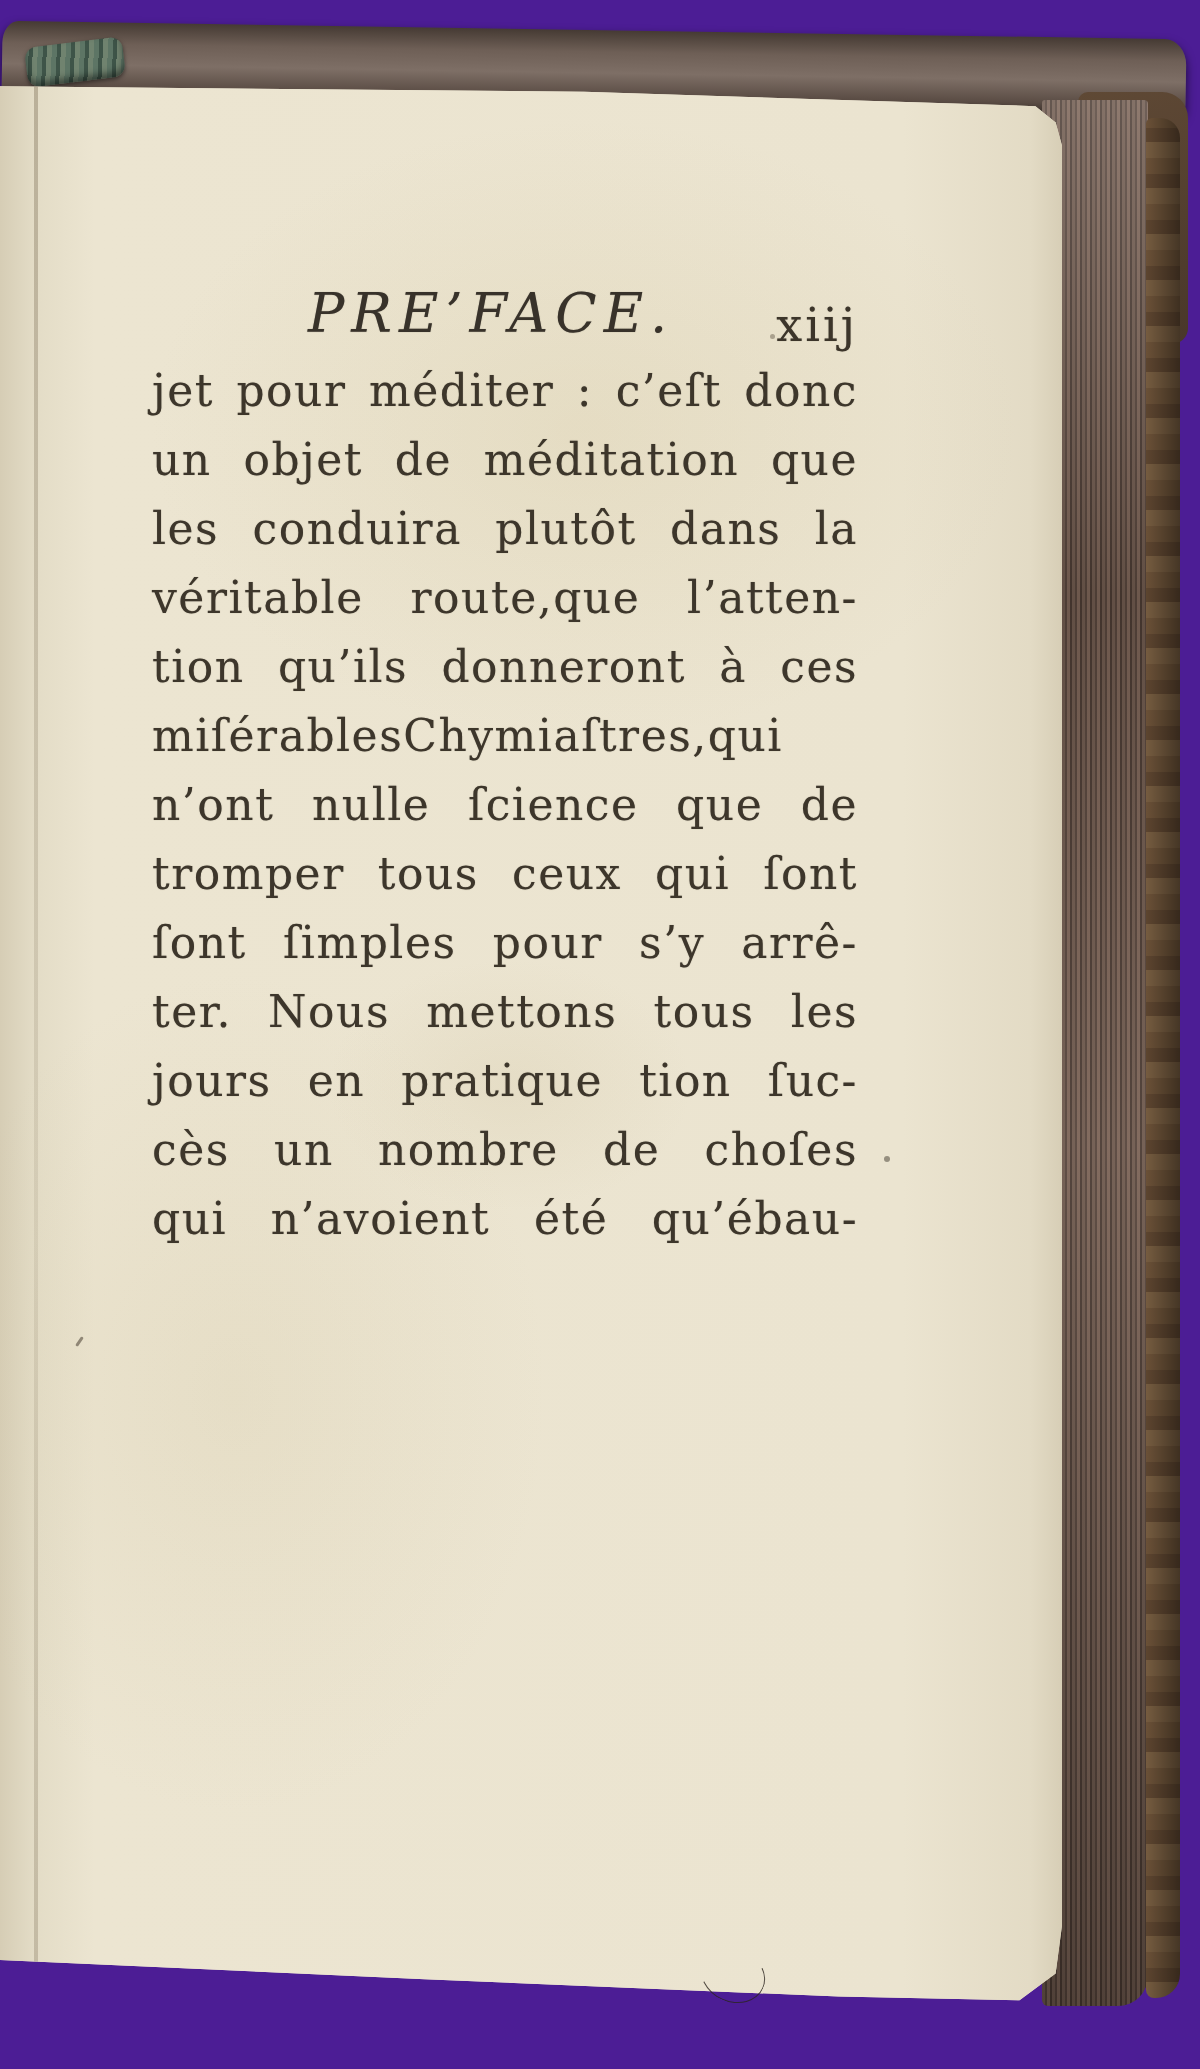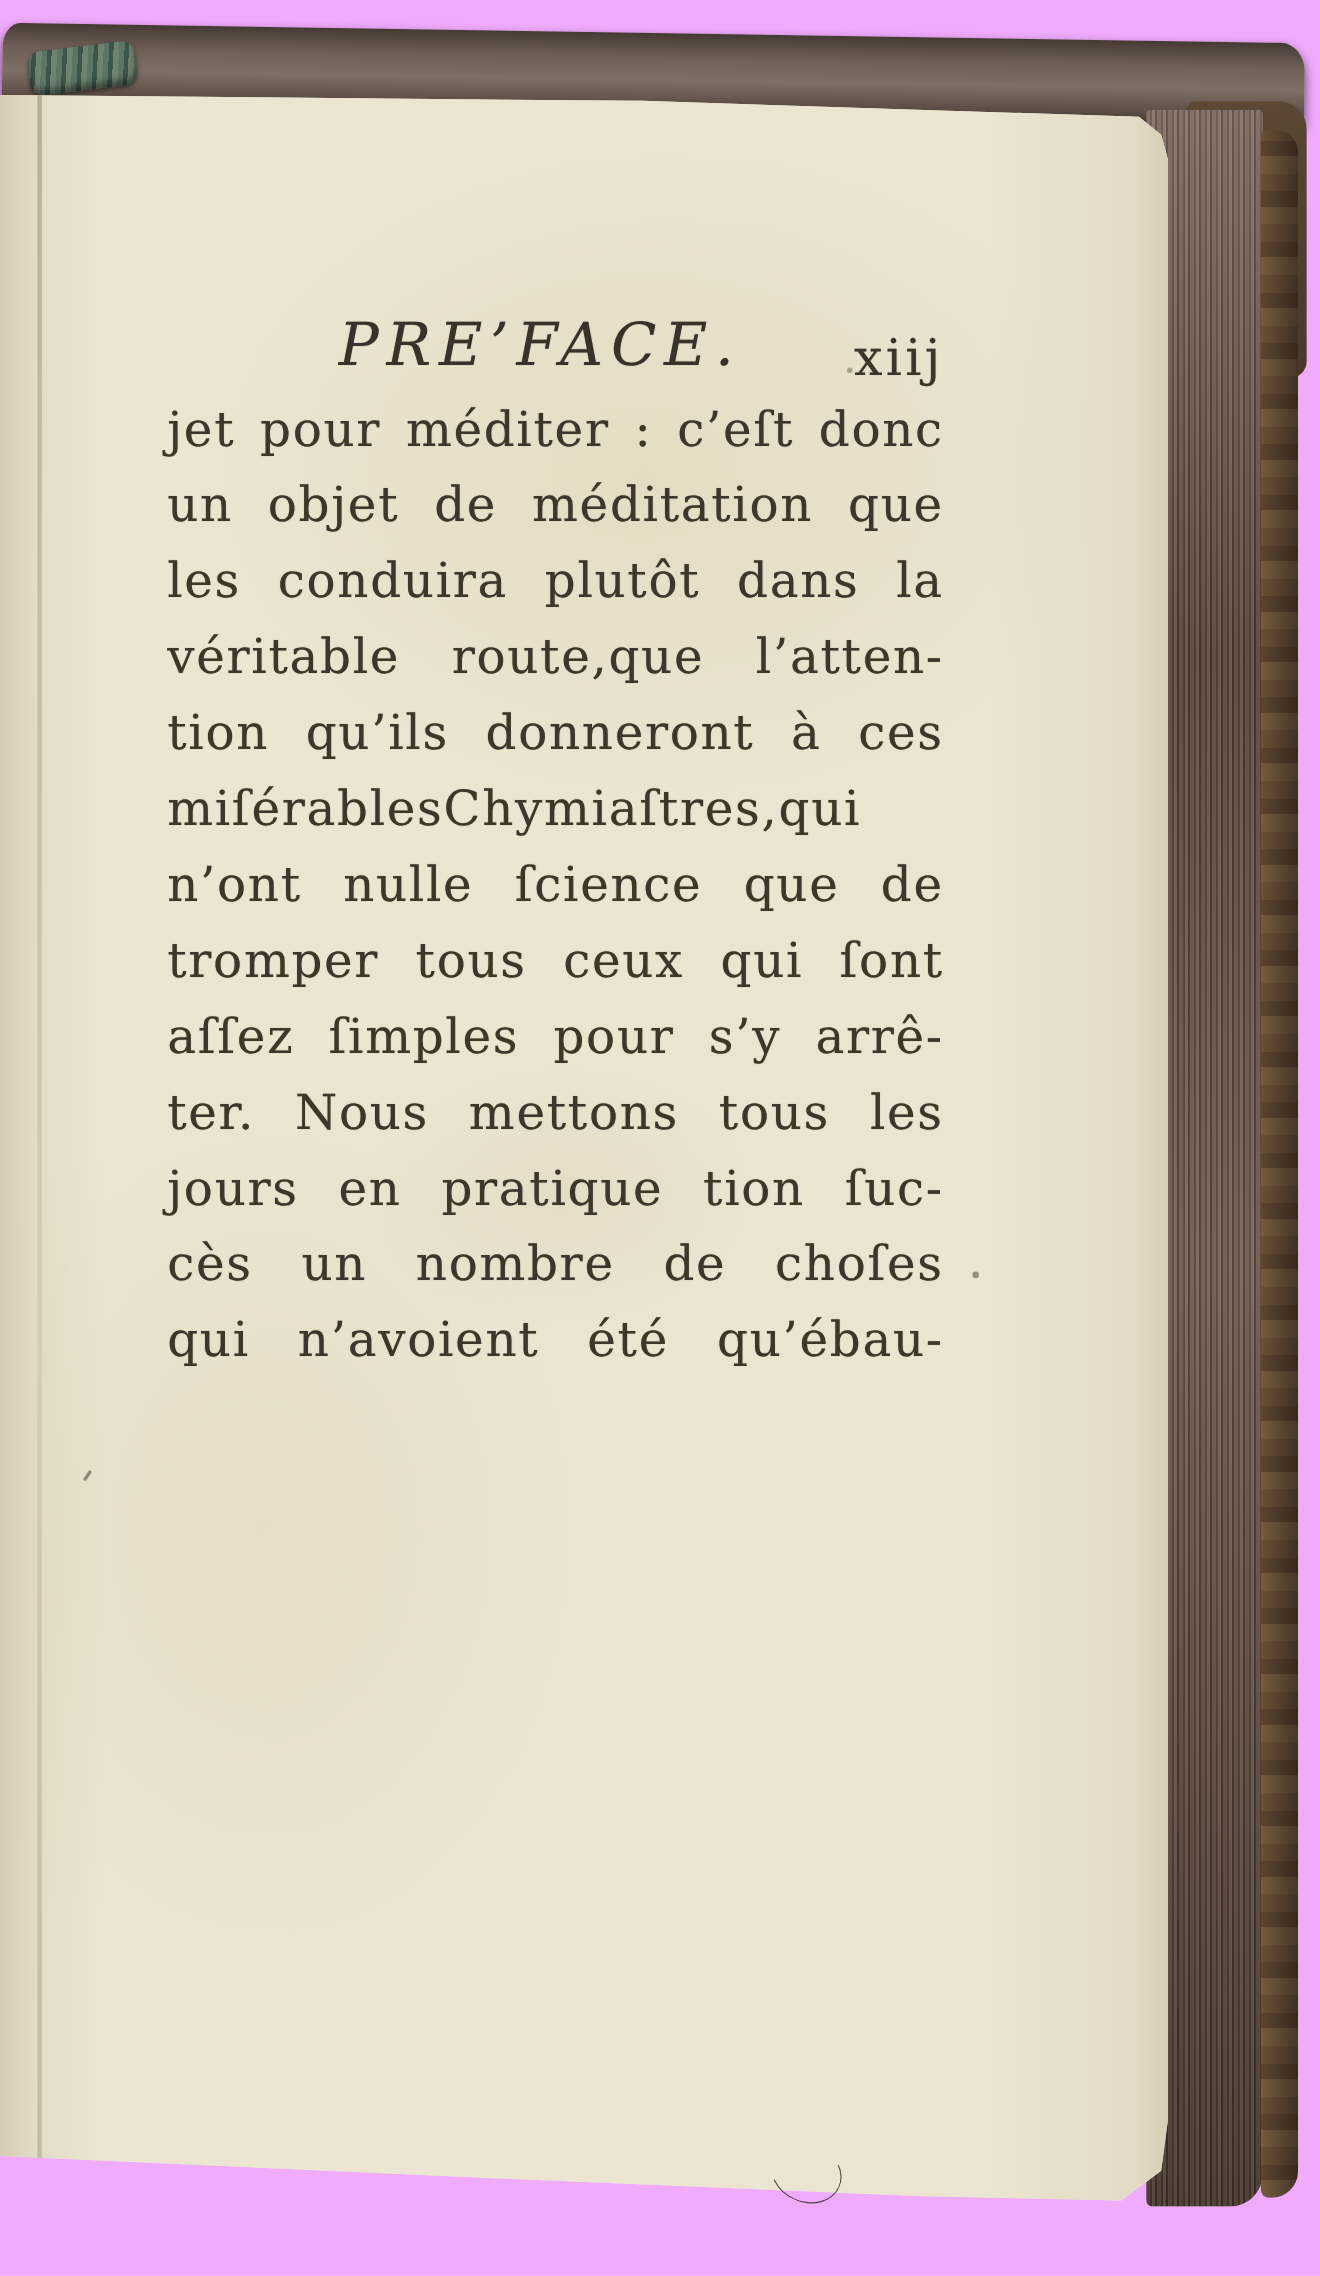--- a/index.html
+++ b/index.html
@@ -1,18 +1,18 @@
 <!DOCTYPE html>
 <html><head>
 <meta charset="utf-8">
 <style>
   html,body { margin:0; padding:0; }
   .stage {
     position:relative; width:1200px; height:2069px;
-    background:#f0abfc; overflow:hidden;
+    background:#4c1d95; overflow:hidden;
     font-family:"DejaVu Serif", serif;
   }
 
   
   .top-edge {
     position:absolute; left:2px; top:30px; width:1184px; height:78px;
     background:linear-gradient(180deg,#453a33 0%,#6e5f56 28%,#7e6f66 55%,#5a4c44 84%,#362c26 100%);
     border-radius:16px 22px 10px 10px / 22px 26px 12px 12px;
     transform:rotate(0.9deg);
     box-shadow:0 5px 10px rgba(0,0,0,.65);
@@ -129,21 +129,21 @@
       </div>
       <div class="body-lines">
         <div class="tl">jet pour méditer : c’eſt donc</div>
         <div class="tl">un objet de méditation que</div>
         <div class="tl">les conduira plutôt dans la</div>
         <div class="tl">véritable route,que l’atten-</div>
         <div class="tl">tion qu’ils donneront à ces</div>
         <div class="tl">miſérablesChymiaſtres,qui</div>
         <div class="tl">n’ont nulle ſcience que de</div>
         <div class="tl">tromper tous ceux qui ſont</div>
-        <div class="tl">aſſez ſimples pour s’y arrê-</div>
+        <div class="tl">ſont ſimples pour s’y arrê-</div>
         <div class="tl">ter. Nous mettons tous les</div>
         <div class="tl">jours en pratique tion ſuc-</div>
         <div class="tl">cès un nombre de choſes</div>
         <div class="tl">qui n’avoient été qu’ébau-</div>
 
       </div>
     </div>
 
     <div class="speck-a"></div>
     <div class="speck-b"></div>

